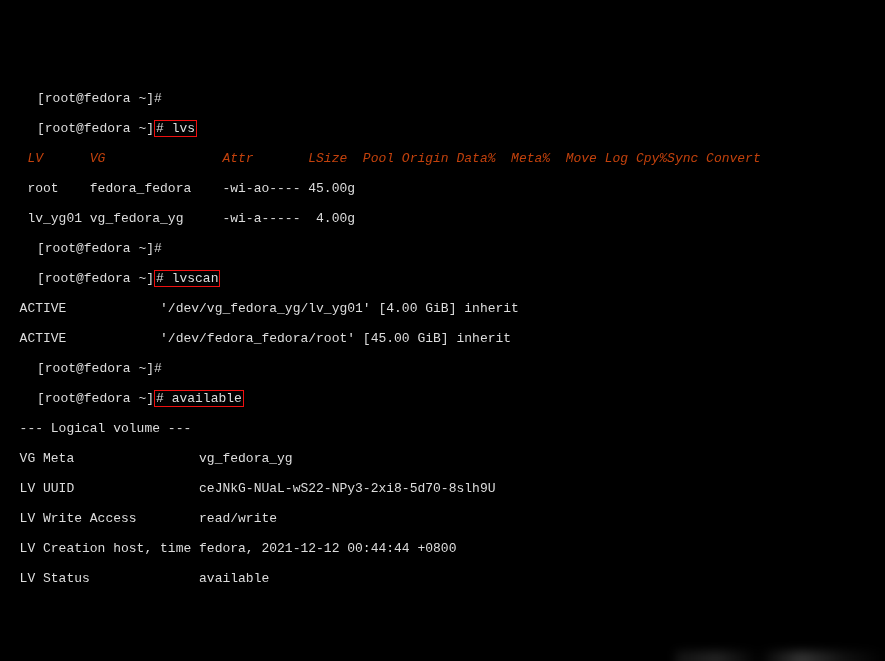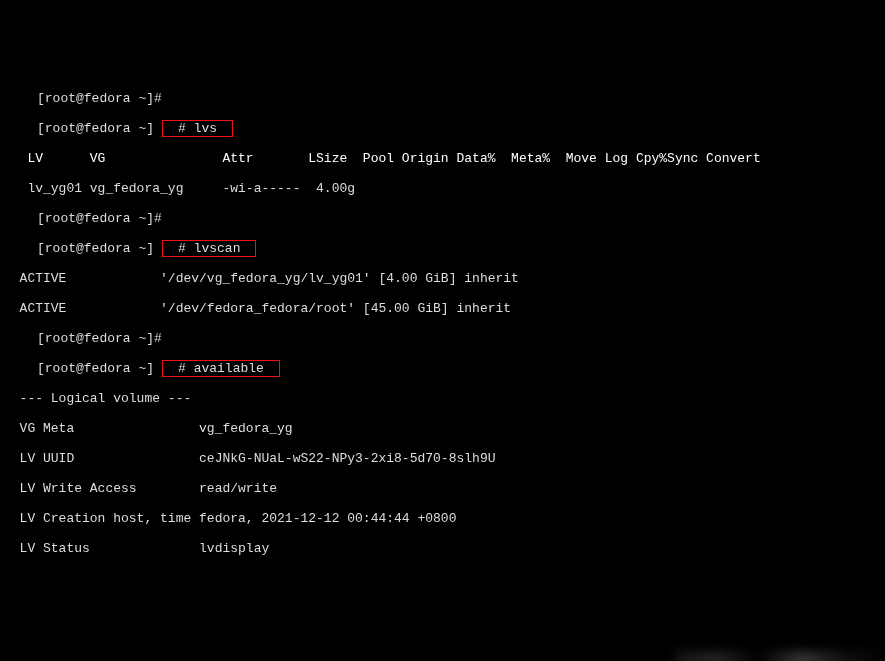--- a/index.html
+++ b/index.html
@@ -1,45 +1,46 @@
 <!DOCTYPE html>
 <html><head>
 <meta charset="utf-8">
 <style>
   html,body{margin:0;padding:0;background:#000;color:#ddd;font-family:Consolas,"Courier New",monospace;font-size:13px;line-height:15px;white-space:pre;}
   .term{width:885px;height:661px;background:#000;padding:1px 4px;box-sizing:border-box;overflow:hidden;position:relative;}
-  .hl{border:1.5px solid #f01010;display:inline-block;box-sizing:border-box;padding:0 15px;margin:-1px 8px;text-align:center;}
+  .hl{border:1.5px solid #f01010;display:inline-block;box-sizing:border-box;padding:0 1px;margin:-1px 0;text-align:center;}
   .prompt{color:#ddd;margin-left:33px;}
   .cmd{color:#ddd;}
   .line{display:block;}
-  .hdr{color:#ffffff;}
+  .hdr{color:#c2410c;font-style:italic;}
   .blur{filter:blur(5px);position:absolute;right:0;bottom:18px;width:210px;height:22px;background:linear-gradient(90deg,#111 0%,#222 20%,#000 40%,#333 60%,#111 80%,#000 100%);}
 </style>
 </head>
 <body>
 <div class="term">
 
 
 
 <span class="line"><span class="prompt">[root@fedora ~]#</span></span>
 <span class="line"><span class="prompt">[root@fedora ~]</span><span class="hl"><span class="cmd"># lvs</span></span></span>
 <span class="line hdr">   LV      VG               Attr       LSize  Pool Origin Data%  Meta%  Move Log Cpy%Sync Convert</span>
+<span class="line">   root    fedora_fedora    -wi-ao---- 45.00g</span>
 <span class="line">   lv_yg01 vg_fedora_yg     -wi-a-----  4.00g</span>
 <span class="line"><span class="prompt">[root@fedora ~]#</span></span>
 <span class="line"><span class="prompt">[root@fedora ~]</span><span class="hl"><span class="cmd"># lvscan</span></span></span>
 <span class="line">  ACTIVE            '/dev/vg_fedora_yg/lv_yg01' [4.00 GiB] inherit</span>
 <span class="line">  ACTIVE            '/dev/fedora_fedora/root' [45.00 GiB] inherit</span>
 <span class="line"><span class="prompt">[root@fedora ~]#</span></span>
 <span class="line"><span class="prompt">[root@fedora ~]</span><span class="hl"><span class="cmd"># available</span></span></span>
 <span class="line">  --- Logical volume ---</span>
 <span class="line">  VG Meta                vg_fedora_yg</span>
 <span class="line">  LV UUID                ceJNkG-NUaL-wS22-NPy3-2xi8-5d70-8slh9U</span>
 <span class="line">  LV Write Access        read/write</span>
 <span class="line">  LV Creation host, time fedora, 2021-12-12 00:44:44 +0800</span>
-<span class="line">  LV Status              lvdisplay</span>
+<span class="line">  LV Status              available</span>
 
 
 
 
 
 
 
 
 
 

